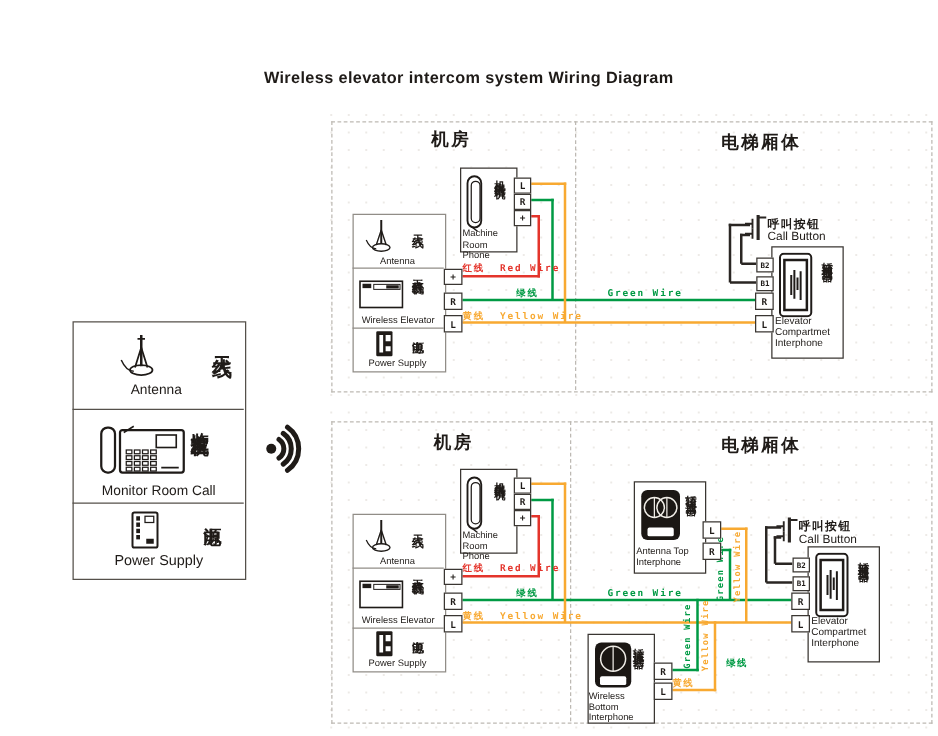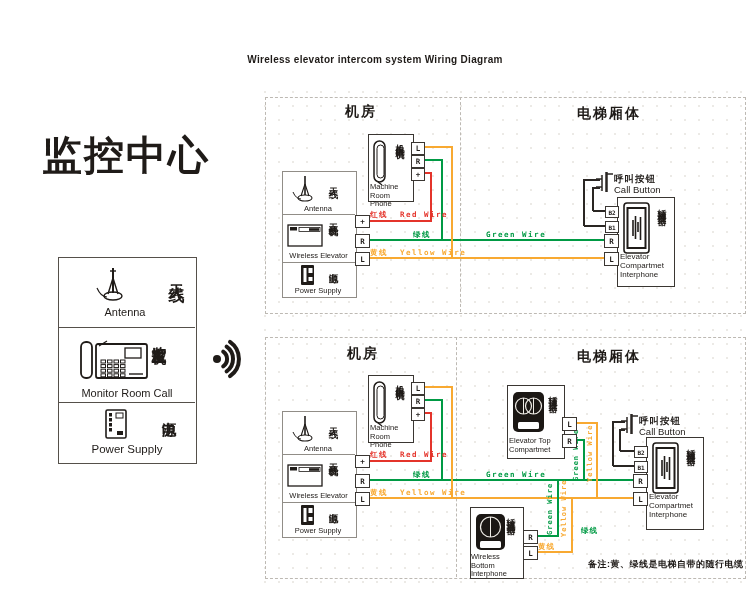--- a/index.html
+++ b/index.html
@@ -38,23 +38,22 @@
           letter-spacing:1px;z-index:3;white-space:nowrap;}
   svg{display:block;}
 </style>
 </head>
 <body>
 
 <div id="page">
 
   <div class="dotgrid" style="left:258px;top:85px;width:492px;height:500px;"></div>
 
-  <div class="abs" style="left:210px;top:54px;width:330px;text-align:center;font-size:10px;font-weight:bold;letter-spacing:.3px;z-index:3;">Wireless elevator intercom system Wiring Diagram</div>
-
-  <div class="abs" style="left:42px;top:128px;font-size:40px;font-weight:900;letter-spacing:2px;z-index:3;">监控中心</div>
+  <div class="abs" style="left:210px;top:54px;width:330px;text-align:center;font-size:13px;font-weight:bold;letter-spacing:.3px;z-index:3;">Wireless elevator intercom system Wiring Diagram</div>
+
 
   <div class="box" style="left:58px;top:257px;width:137px;height:205px;border-color:#55504a;"></div>
   <div class="hdiv" style="left:58px;top:327px;width:137px;border-color:#55504a;"></div>
   <div class="hdiv" style="left:58px;top:402px;width:137px;border-color:#55504a;"></div>
 
   <div class="abs" style="left:95px;top:266px;z-index:3;">
     <svg width="34" height="40" viewBox="0 0 34 40">
       <line x1="18" y1="2" x2="18" y2="27" stroke="#1f1b18" stroke-width="2"></line>
       <line x1="15" y1="5" x2="21" y2="5" stroke="#1f1b18" stroke-width="1.4"></line>
       <path d="M18 12 L13 28 M18 12 L23 28" stroke="#1f1b18" stroke-width="1.4" fill="none"></path>
@@ -322,21 +321,21 @@
     <svg width="34" height="46" viewBox="0 0 34 46">
       <rect x="1" y="2" width="31" height="40" rx="5" fill="#1b1714"></rect>
       <circle cx="11.5" cy="16" r="8" fill="none" stroke="#efece6" stroke-width="1.2"></circle>
       <circle cx="21.5" cy="16" r="8" fill="none" stroke="#efece6" stroke-width="1.2"></circle>
       <line x1="11.5" y1="8" x2="11.5" y2="24" stroke="#efece6" stroke-width="1"></line>
       <line x1="21.5" y1="8" x2="21.5" y2="24" stroke="#efece6" stroke-width="1"></line>
       <rect x="6" y="32" width="21" height="7" rx="1.5" fill="#fff"></rect>
     </svg>
   </div>
   <div class="vtext" style="left:547px;top:389px;height:64px;font-size:9px;font-weight:bold;letter-spacing:2px;">轿顶通话器</div>
-  <div class="en" style="left:509px;top:437px;width:52px;font-size:7.5px;">Elevator Top Compartmet</div>
+  <div class="en" style="left:509px;top:437px;width:52px;font-size:7.5px;">Antenna Top Interphone</div>
   <div class="term" style="left:562px;top:417px;width:13px;height:12px;">L</div>
   <div class="term" style="left:562px;top:434px;width:13px;height:12px;">R</div>
   <div class="wire w-yellow" style="left:575px;top:422px;width:23px;height:2px;"></div>
   <div class="wire w-yellow" style="left:596px;top:422px;width:2px;height:76px;"></div>
   <div class="wire w-green" style="left:575px;top:439px;width:10px;height:2px;"></div>
   <div class="wire w-green" style="left:583px;top:439px;width:2px;height:41px;"></div>
   <div class="vlabel c-green" style="left:572px;top:437px;height:44px;">Green Wire</div>
   <div class="vlabel c-yellow" style="left:586px;top:432px;height:50px;">Yellow Wire</div>
 
   <div class="box" style="left:470px;top:507px;width:52px;height:70px;"></div>
@@ -393,15 +392,14 @@
       </g>
     </svg>
   </div>
   <div class="vtext" style="left:685px;top:442px;height:66px;font-size:9px;font-weight:bold;letter-spacing:2px;">轿厢通话器</div>
   <div class="en" style="left:649px;top:492px;width:53px;font-size:8px;">Elevator Compartmet Interphone</div>
   <div class="term term-sm" style="left:634px;top:446px;width:12px;height:10px;">B2</div>
   <div class="term term-sm" style="left:634px;top:461px;width:12px;height:10px;">B1</div>
   <div class="term" style="left:633px;top:474px;width:13px;height:12px;">R</div>
   <div class="term" style="left:633px;top:492px;width:13px;height:12px;">L</div>
 
-  <div class="abs" style="left:588px;top:558px;font-size:9px;font-weight:bold;letter-spacing:.5px;z-index:3;">备注:黄、绿线是电梯自带的随行电缆</div>
 
 </div>
 
 </body></html>

